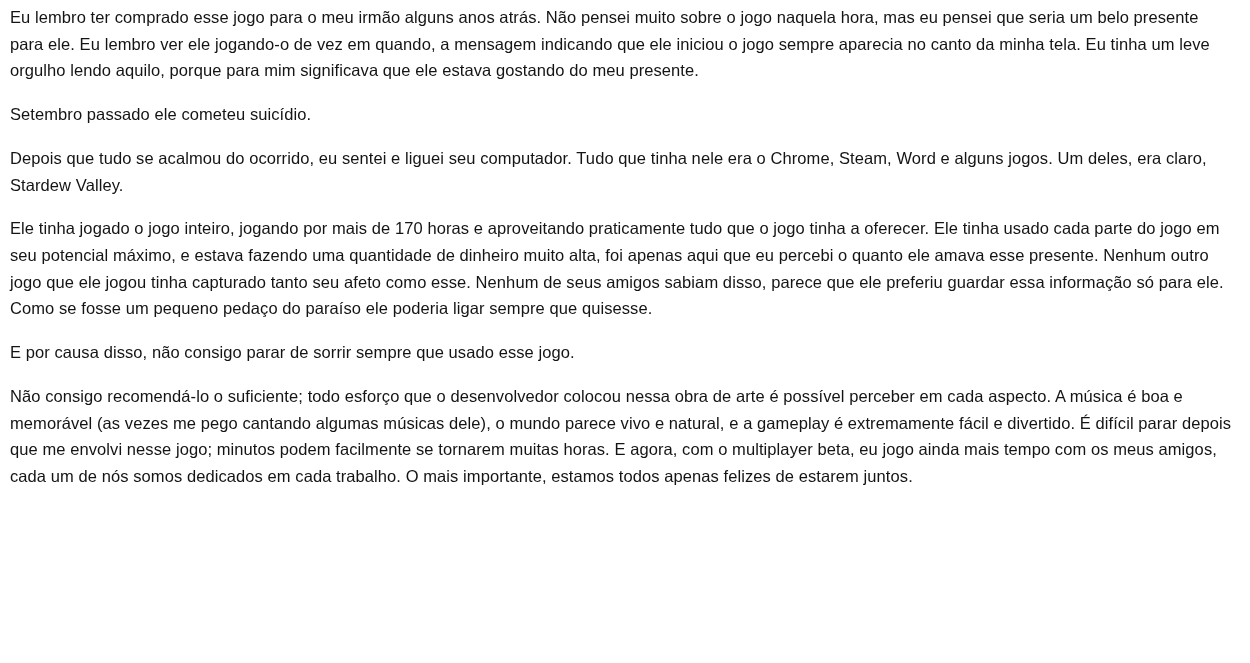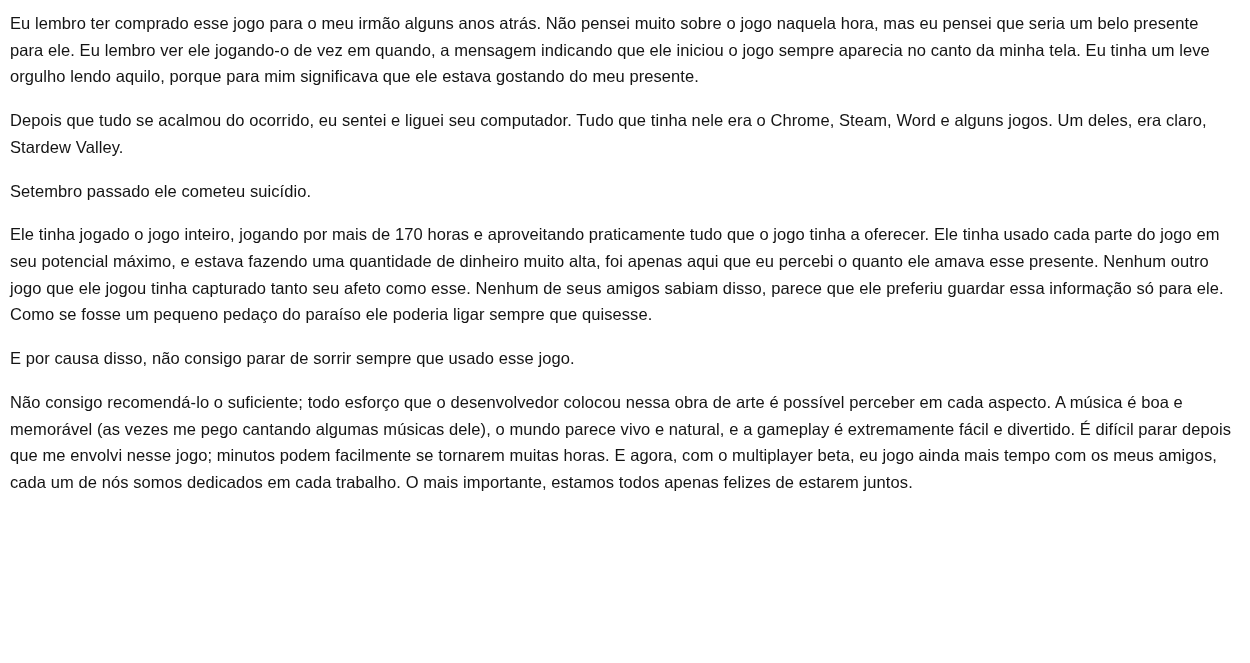--- a/index.html
+++ b/index.html
@@ -8,38 +8,38 @@
     background: #ffffff;
   }
   body {
     width: 1250px;
     height: 663px;
     overflow: hidden;
     font-family: "Liberation Sans", sans-serif;
     color: #1a1a1a;
   }
   #document-body {
-    padding: 10px 14px 0 10px;
+    padding: 4px 14px 0 10px;
     box-sizing: border-box;
   }
   .paragraph {
     font-size: 16.5px;
     line-height: 1.62;
     margin: 0 0 17px 0;
     text-align: left;
     color: #141414;
     letter-spacing: 0.005em;
   }
   .paragraph:last-child {
     margin-bottom: 0;
   }
 </style>
 </head>
 <body>
 
 <div id="document-body">
   <p class="paragraph">Eu lembro ter comprado esse jogo para o meu irmão alguns anos atrás. Não pensei muito sobre o jogo naquela hora, mas eu pensei que seria um belo presente para ele. Eu lembro ver ele jogando-o de vez em quando, a mensagem indicando que ele iniciou o jogo sempre aparecia no canto da minha tela. Eu tinha um leve orgulho lendo aquilo, porque para mim significava que ele estava gostando do meu presente.</p>
+  <p class="paragraph">Setembro passado ele cometeu suicídio.</p>
   <p class="paragraph">Depois que tudo se acalmou do ocorrido, eu sentei e liguei seu computador. Tudo que tinha nele era o Chrome, Steam, Word e alguns jogos. Um deles, era claro, Stardew Valley.</p>
-  <p class="paragraph">Setembro passado ele cometeu suicídio.</p>
   <p class="paragraph">Ele tinha jogado o jogo inteiro, jogando por mais de 170 horas e aproveitando praticamente tudo que o jogo tinha a oferecer. Ele tinha usado cada parte do jogo em seu potencial máximo, e estava fazendo uma quantidade de dinheiro muito alta, foi apenas aqui que eu percebi o quanto ele amava esse presente. Nenhum outro jogo que ele jogou tinha capturado tanto seu afeto como esse. Nenhum de seus amigos sabiam disso, parece que ele preferiu guardar essa informação só para ele. Como se fosse um pequeno pedaço do paraíso ele poderia ligar sempre que quisesse.</p>
   <p class="paragraph">E por causa disso, não consigo parar de sorrir sempre que usado esse jogo.</p>
   <p class="paragraph">Não consigo recomendá-lo o suficiente; todo esforço que o desenvolvedor colocou nessa obra de arte é possível perceber em cada aspecto. A música é boa e memorável (as vezes me pego cantando algumas músicas dele), o mundo parece vivo e natural, e a gameplay é extremamente fácil e divertido. É difícil parar depois que me envolvi nesse jogo; minutos podem facilmente se tornarem muitas horas. E agora, com o multiplayer beta, eu jogo ainda mais tempo com os meus amigos, cada um de nós somos dedicados em cada trabalho. O mais importante, estamos todos apenas felizes de estarem juntos.</p>
 </div>
 
 </body></html>

